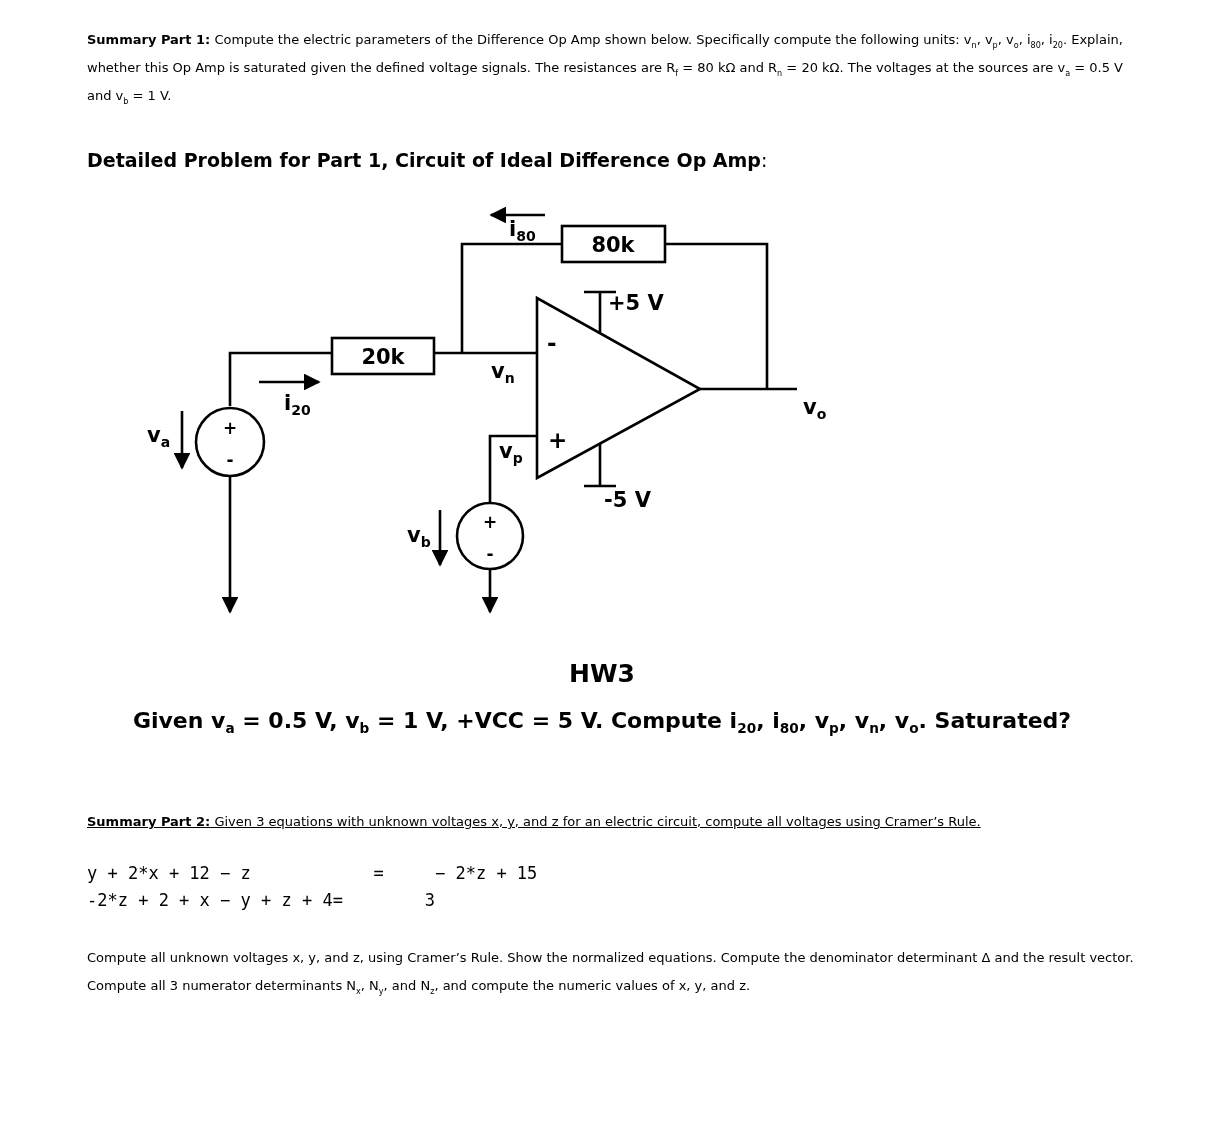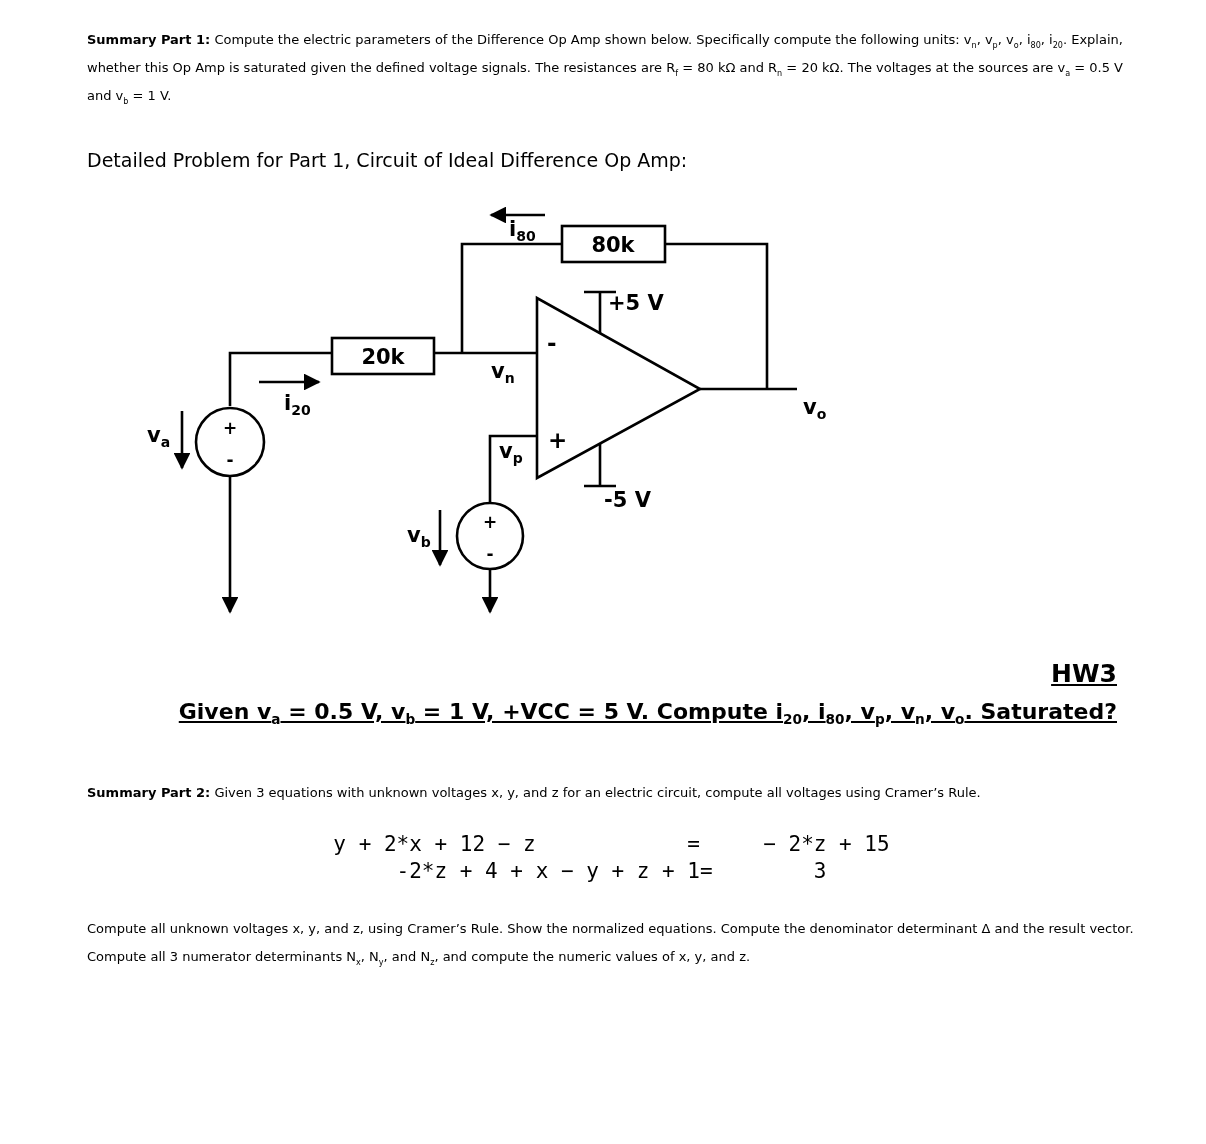--- a/index.html
+++ b/index.html
@@ -3,33 +3,33 @@
 <meta charset="utf-8">
 <style>
   html, body { margin:0; padding:0; background:#ffffff; }
   body { font-family:"DejaVu Sans", sans-serif; color:#000; }
   .page { width:1206px; min-height:1144px; box-sizing:border-box; padding:26px 70px 30px 87px; background:#fff; }
   p { margin:0; }
   .body-text { font-size:13px; line-height:28px; }
   .body-text b { font-weight:bold; }
   sub { font-size:0.62em; line-height:0; }
   .section-heading { font-size:19px; line-height:28px; margin-top:36px; }
-  .section-heading b { font-weight:normal; }
+  .section-heading b { font-weight:bold; }
   .circuit-wrap { margin-top:22px; }
   svg.circuit { display:block; }
   .clabel text { font-family:"DejaVu Sans", sans-serif; font-weight:bold; font-size:21px; fill:#000; }
   .clabel .sub { font-size:14px; }
   .clabel .sign { font-size:23px; }
   .clabel .small-sign { font-size:17px; }
-  .hw3-block { width:1030px; text-align:right; margin-top:18px;text-decoration:underline; }
+  .hw3-block { width:1030px; text-align:center; margin-top:18px; }
   .hw3-title { font-size:25px; font-weight:bold; line-height:30px; }
-  .hw3-line { font-size:22px; font-weight:bold; line-height:30px; margin-top:8px; }
-  .part2-summary { margin-top:52px; }
+  .hw3-line { font-size:22px; font-weight:bold; line-height:30px; margin-top:17px; }
+  .part2-summary { margin-top:72px;text-decoration:underline; }
   .equations { margin-top:24px; }
-  .eq-line { font-family:"DejaVu Sans Mono", monospace; font-size:21px; line-height:27px; white-space:pre;text-align:center; }
+  .eq-line { font-family:"DejaVu Sans Mono", monospace; font-size:17px; line-height:27px; white-space:pre; }
   .closing { margin-top:30px; }
 </style>
 </head>
 <body>
 
 <div class="page">
 
   <p class="body-text"><b>Summary Part 1:</b> Compute the electric parameters of the Difference Op Amp shown below. Specifically compute the following units: v<sub>n</sub>, v<sub>p</sub>, v<sub>o</sub>, i<sub>80</sub>, i<sub>20</sub>. Explain, whether this Op Amp is saturated given the defined voltage signals. The resistances are R<sub>f</sub> = 80 kΩ and R<sub>n</sub> = 20 kΩ. The voltages at the sources are v<sub>a</sub> = 0.5 V and v<sub>b</sub> = 1 V.</p>
 
   <p class="section-heading"><b>Detailed Problem for Part 1, Circuit of Ideal Difference Op Amp</b>:</p>
@@ -87,18 +87,18 @@
   <div class="hw3-block">
     <div class="hw3-title">HW3</div>
     <div class="hw3-line">Given v<sub>a</sub> = 0.5 V, v<sub>b</sub> = 1 V, +VCC = 5 V. Compute i<sub>20</sub>, i<sub>80</sub>, v<sub>p</sub>, v<sub>n</sub>, v<sub>o</sub>. Saturated?</div>
   </div>
 
   <p class="body-text part2-summary"><b>Summary Part 2:</b> Given 3 equations with unknown voltages x, y, and z for an electric circuit, compute all voltages using Cramer’s Rule.</p>
 
 
   <div class="equations">
     <div class="eq-line">y + 2*x + 12 − z            =     − 2*z + 15</div>
-    <div class="eq-line">-2*z + 4 + x − y + z + 1=        3</div>
+    <div class="eq-line">-2*z + 2 + x − y + z + 4=        3</div>
   </div>
 
   <p class="body-text closing">Compute all unknown voltages x, y, and z, using Cramer’s Rule. Show the normalized equations. Compute the denominator determinant Δ and the result vector. Compute all 3 numerator determinants N<sub>x</sub>, N<sub>y</sub>, and N<sub>z</sub>, and compute the numeric values of x, y, and z.</p>
 
 </div>
 
 </body></html>

